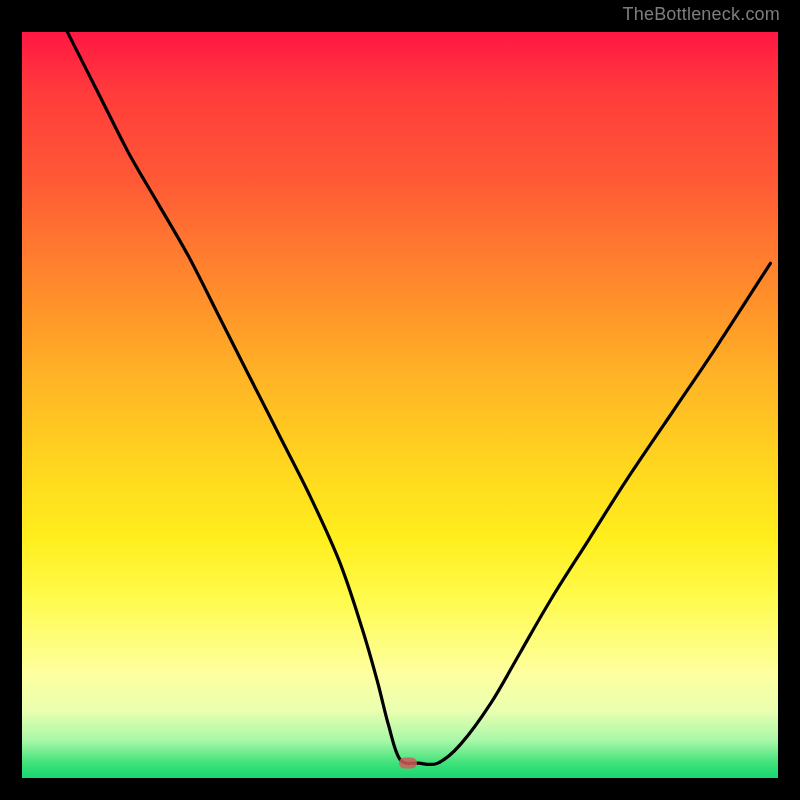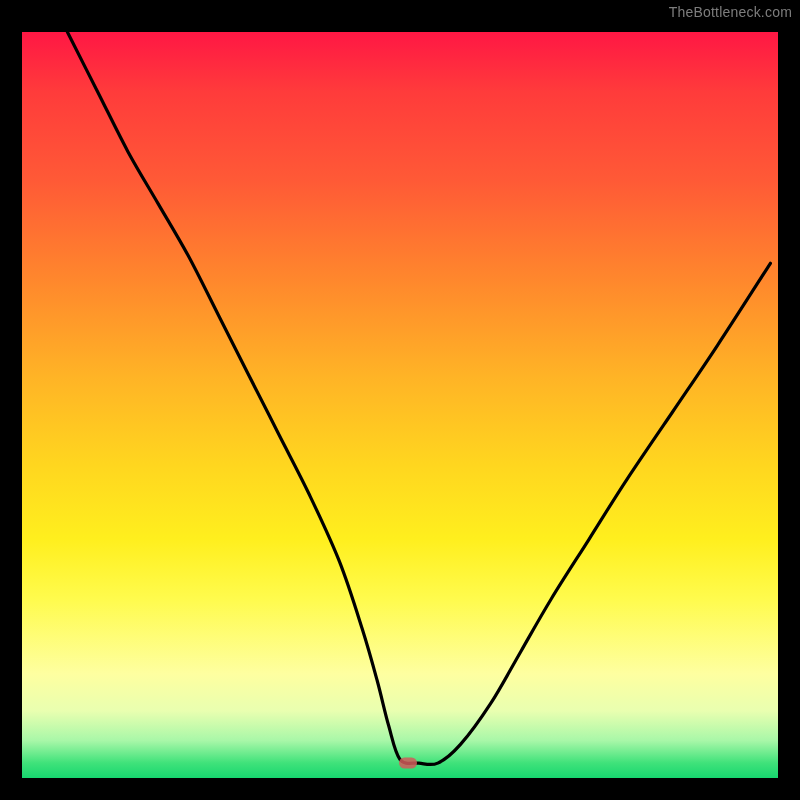--- a/index.html
+++ b/index.html
@@ -12,23 +12,23 @@
     font-family: Arial, Helvetica, sans-serif;
   }
   .stage {
     position: relative;
     width: 800px;
     height: 800px;
   }
   .watermark {
     position: absolute;
     top: 4px;
-    right: 8px;
+    right: 20px;
     color: #7d7d7d;
-    font-size: 14px;
+    font-size: 18px;
     letter-spacing: 0.2px;
     z-index: 10;
   }
   .plot-frame {
     position: absolute;
     left: 22px;
     top: 32px;
     width: 756px;
     height: 746px;
     box-sizing: border-box;

